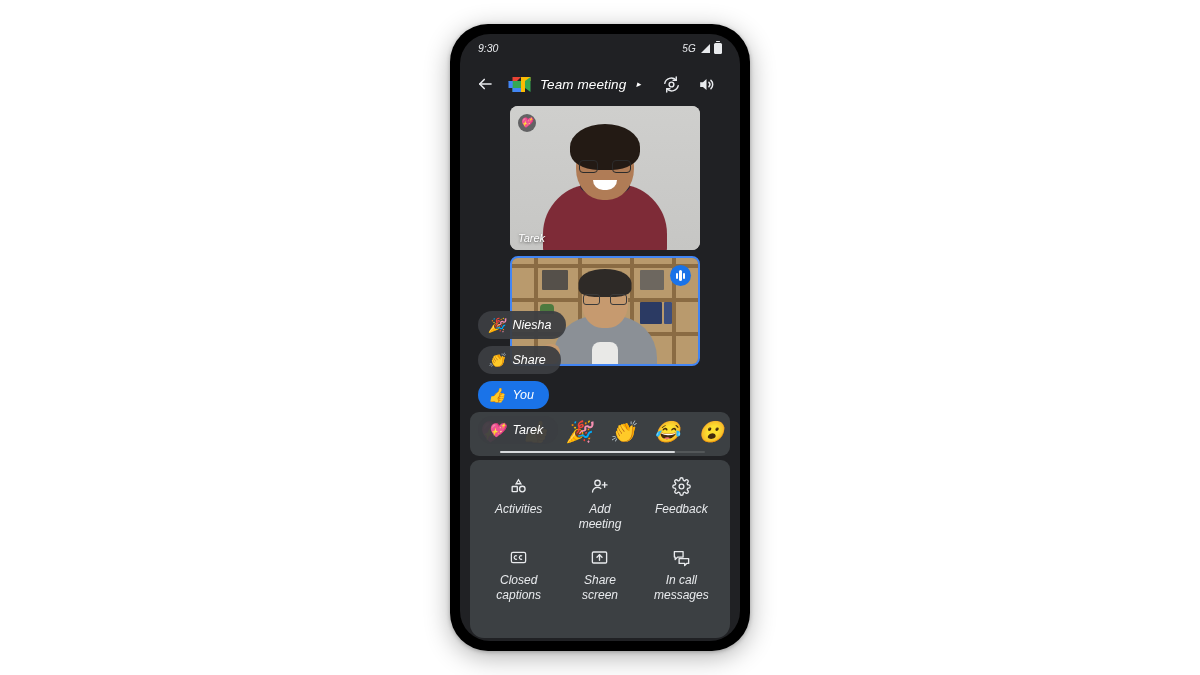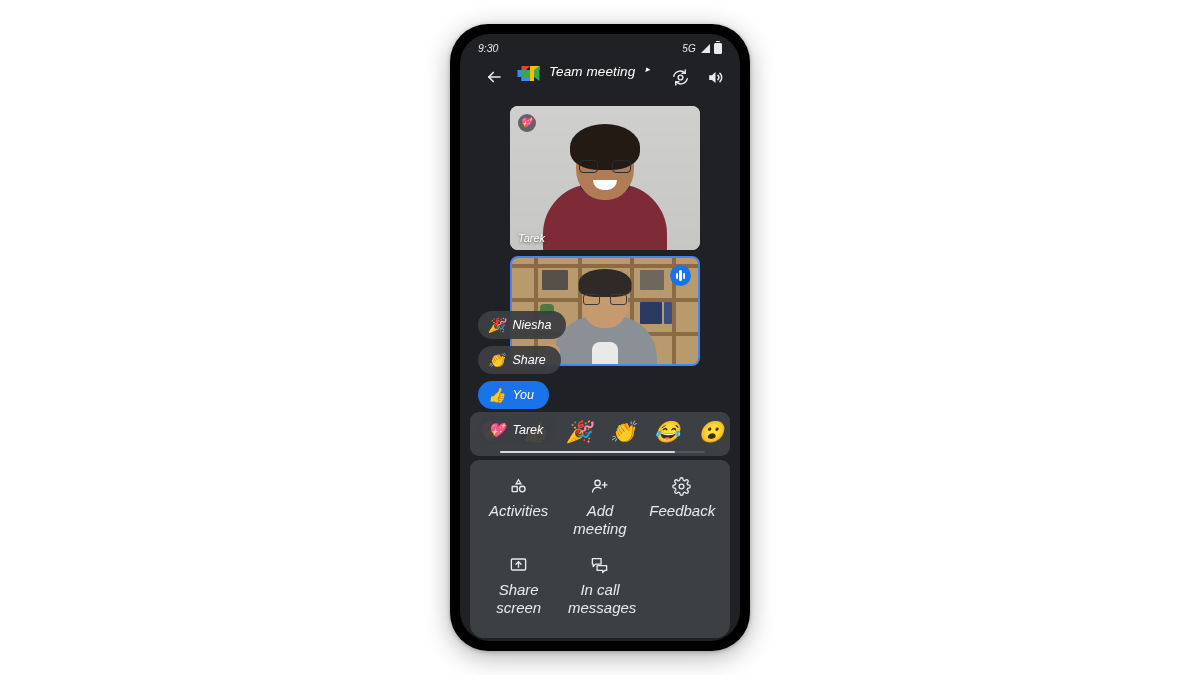--- a/index.html
+++ b/index.html
@@ -54,24 +54,23 @@
   }
   .batt::after {
     content: ""; position: absolute; top: -2px; left: 2.2px;
     width: 3.6px; height: 1.6px; border-radius: 1px; background: #e8eaed;
   }
 
   
   #app-bar {
     position: absolute; left: 0; top: 30px;
     width: 244px; height: 40px;
-    display: flex; align-items: flex-start;
+    display: flex; align-items: center;
     padding: 0 12px;
     gap: 9px;
-    margin-left: 9px;
   }
   .appbar-icon-btn {
     width: 26px; height: 26px;
     display: flex; align-items: center; justify-content: center;
     color: #e8eaed; cursor: pointer; flex: 0 0 auto;
   }
   #meet-logo { width: 24px; height: 19px; position: relative; flex: 0 0 auto; }
   #meeting-title {
     color: #ffffff; font-size: 13.5px; font-weight: 500;
     white-space: nowrap; letter-spacing: .1px;
@@ -277,21 +276,21 @@
   }
   .menu-item {
     display: flex; flex-direction: column; align-items: center;
     gap: 6px; cursor: pointer; padding: 2px 2px;
   }
   .menu-icon {
     width: 20px; height: 20px; color: #e8eaed;
     display: flex; align-items: center; justify-content: center;
   }
   .menu-label {
-    color: #e8eaed; font-size: 15px; line-height: 1.22;
+    color: #e8eaed; font-size: 12px; line-height: 1.22;
     text-align: center; max-width: 64px; white-space: pre-line;
   }
   .menu-item.full-row { grid-column: 2 / 3; }
 </style>
 </head>
 <body>
 
 <div id="stage">
 
   <div id="phone-frame">
@@ -467,20 +466,31 @@
           <div class="menu-item">
             <span class="menu-icon">
               <svg width="19" height="19" viewBox="0 0 24 24" fill="none" stroke="currentColor" stroke-width="1.7">
                 <circle cx="12" cy="12" r="3"></circle>
                 <path d="M19.4 15a1.6 1.6 0 0 0 .3 1.8l.1.1a2 2 0 1 1-2.8 2.8l-.1-.1a1.6 1.6 0 0 0-1.8-.3 1.6 1.6 0 0 0-1 1.5V21a2 2 0 1 1-4 0v-.1A1.6 1.6 0 0 0 9 19.4a1.6 1.6 0 0 0-1.8.3l-.1.1a2 2 0 1 1-2.8-2.8l.1-.1a1.6 1.6 0 0 0 .3-1.8 1.6 1.6 0 0 0-1.5-1H3a2 2 0 1 1 0-4h.1A1.6 1.6 0 0 0 4.6 9a1.6 1.6 0 0 0-.3-1.8l-.1-.1a2 2 0 1 1 2.8-2.8l.1.1a1.6 1.6 0 0 0 1.8.3H9a1.6 1.6 0 0 0 1-1.5V3a2 2 0 1 1 4 0v.1a1.6 1.6 0 0 0 1 1.5 1.6 1.6 0 0 0 1.8-.3l.1-.1a2 2 0 1 1 2.8 2.8l-.1.1a1.6 1.6 0 0 0-.3 1.8V9a1.6 1.6 0 0 0 1.5 1H21a2 2 0 1 1 0 4h-.1a1.6 1.6 0 0 0-1.5 1z"></path>
               </svg>
             </span>
             <span class="menu-label">Feedback</span>
           </div>
 
+          <div class="menu-item">
+            <span class="menu-icon">
+              <svg width="19" height="19" viewBox="0 0 24 24" fill="none" stroke="currentColor" stroke-width="1.6">
+                <rect x="3" y="5.5" width="18" height="13" rx="2"></rect>
+                <path d="M10 10.2 a2.2 2.2 0 1 0 0 3.6" stroke-width="1.5"></path>
+                <path d="M16.5 10.2 a2.2 2.2 0 1 0 0 3.6" stroke-width="1.5"></path>
+              </svg>
+            </span>
+            <span class="menu-label">Closed
+captions</span>
+          </div>
 
           <div class="menu-item">
             <span class="menu-icon">
               <svg width="19" height="19" viewBox="0 0 24 24" fill="none" stroke="currentColor" stroke-width="1.7" stroke-linecap="round" stroke-linejoin="round">
                 <rect x="3" y="5" width="18" height="14" rx="1.4"></rect>
                 <line x1="12" y1="15.5" x2="12" y2="8.5"></line>
                 <polyline points="8.8 11.7 12 8.5 15.2 11.7"></polyline>
               </svg>
             </span>
             <span class="menu-label">Share

